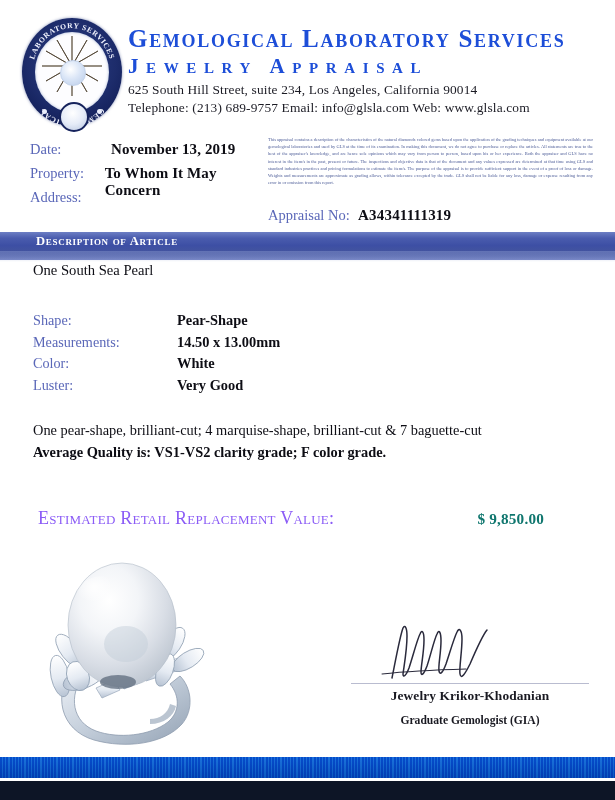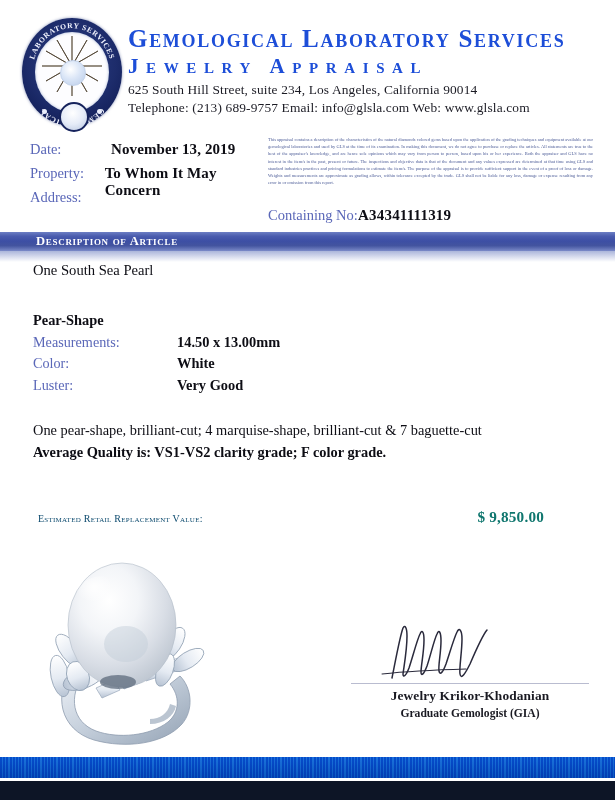--- a/index.html
+++ b/index.html
@@ -166,21 +166,21 @@
     font-weight: bold;
     font-size: 15px;
     color: #0d0d14;
     letter-spacing: 0.2px;
   }
 
   
   .banner {
     position: absolute;
     left: 0; top: 232px;
-    width: 615px; height: 19px;
+    width: 615px; height: 28px;
     background:
       linear-gradient(to bottom,
         #6d7fc4 0%, #4a5cae 22%, #3d4fa4 48%, #43549f 72%, #7b8ac8 100%);
   }
   .banner::after {
     content: "";
     position: absolute;
     left: 0; top: 19px;
     width: 615px; height: 11px;
     background: linear-gradient(to bottom, rgba(120,136,196,0.62), rgba(255,255,255,0));
@@ -241,23 +241,23 @@
   .value-row {
     position: absolute;
     left: 38px; top: 508px;
     width: 540px;
     display: flex;
     justify-content: space-between;
     align-items: baseline;
   }
   .value-label {
     font-variant: small-caps;
-    font-size: 10px;
+    font-size: 18px;
     letter-spacing: 0.25px;
-    color: #0c4a6e;
+    color: #8b5cf6;
   }
   .value-amount {
     font-weight: bold;
     font-size: 15.2px;
     color: #0f766e;
     margin-right: 34px;
     letter-spacing: 0.2px;
   }
 
   
@@ -285,21 +285,21 @@
   .sig-name {
     font-size: 13.4px;
     font-weight: bold;
     color: #1a1a22;
     letter-spacing: 0.1px;
   }
   .sig-title {
     font-size: 11.6px;
     font-weight: bold;
     color: #1a1a22;
-    margin-top: 3px;
+    margin-top: 10px;
   }
 
   
   .footer-stripes {
     position: absolute;
     left: 0; top: 757px;
     width: 615px; height: 21px;
     background:
       repeating-linear-gradient(to right,
         #1e86e0 0px, #1e86e0 2px, #8fc6f2 2px, #8fc6f2 3.2px),
@@ -400,36 +400,37 @@
   </div>
   <div class="info-row">
     <span class="info-label">Address:</span>
     <span class="info-value"></span>
   </div>
 </div>
 
 <div class="disclaimer">This appraisal contains a description of the characteristics of the natural diamonds colored gems based upon the application of the grading techniques and equipment available at our gemological laboratories and used by GLS at the time of its examination. In making this document, we do not agree to purchase or replace the articles. All statements are true to the best of the appraiser's knowledge, and are hence sole opinions which may vary from person to person, based upon his or her experience. Both the appraiser and GLS have no interest in the item/s in the past, present or future. The inspections and objective data is that of the document and any values expressed are determined at that time using GLS and standard industries practices and pricing formulations to estimate the item/s. The purpose of the appraisal is to provide sufficient support in the event of a proof of loss or damage. Weights and measurements are approximate as grading allows, within tolerance excepted by the trade. GLS shall not be liable for any loss, damage or expense resulting from any error in or omission from this report.</div>
 
 <div class="appraisal-no">
-  <span class="lbl">Containing No:</span>
+  <span class="lbl">Appraisal No:</span>
   <span class="val">A34341111319</span>
 </div>
 
 <div class="banner">
   <span class="banner-text">Description of Article</span>
 </div>
 
 <div class="content">
 
   <div class="desc-lines">
     <div>One South Sea Pearl</div>
   </div>
 
   <div class="spec-table">
     <div class="spec-row">
+      <span class="spec-label">Shape:</span>
       <span class="spec-value">Pear-Shape</span>
     </div>
     <div class="spec-row">
       <span class="spec-label">Measurements:</span>
       <span class="spec-value">14.50 x 13.00mm</span>
     </div>
     <div class="spec-row">
       <span class="spec-label">Color:</span>
       <span class="spec-value">White</span>
     </div>

